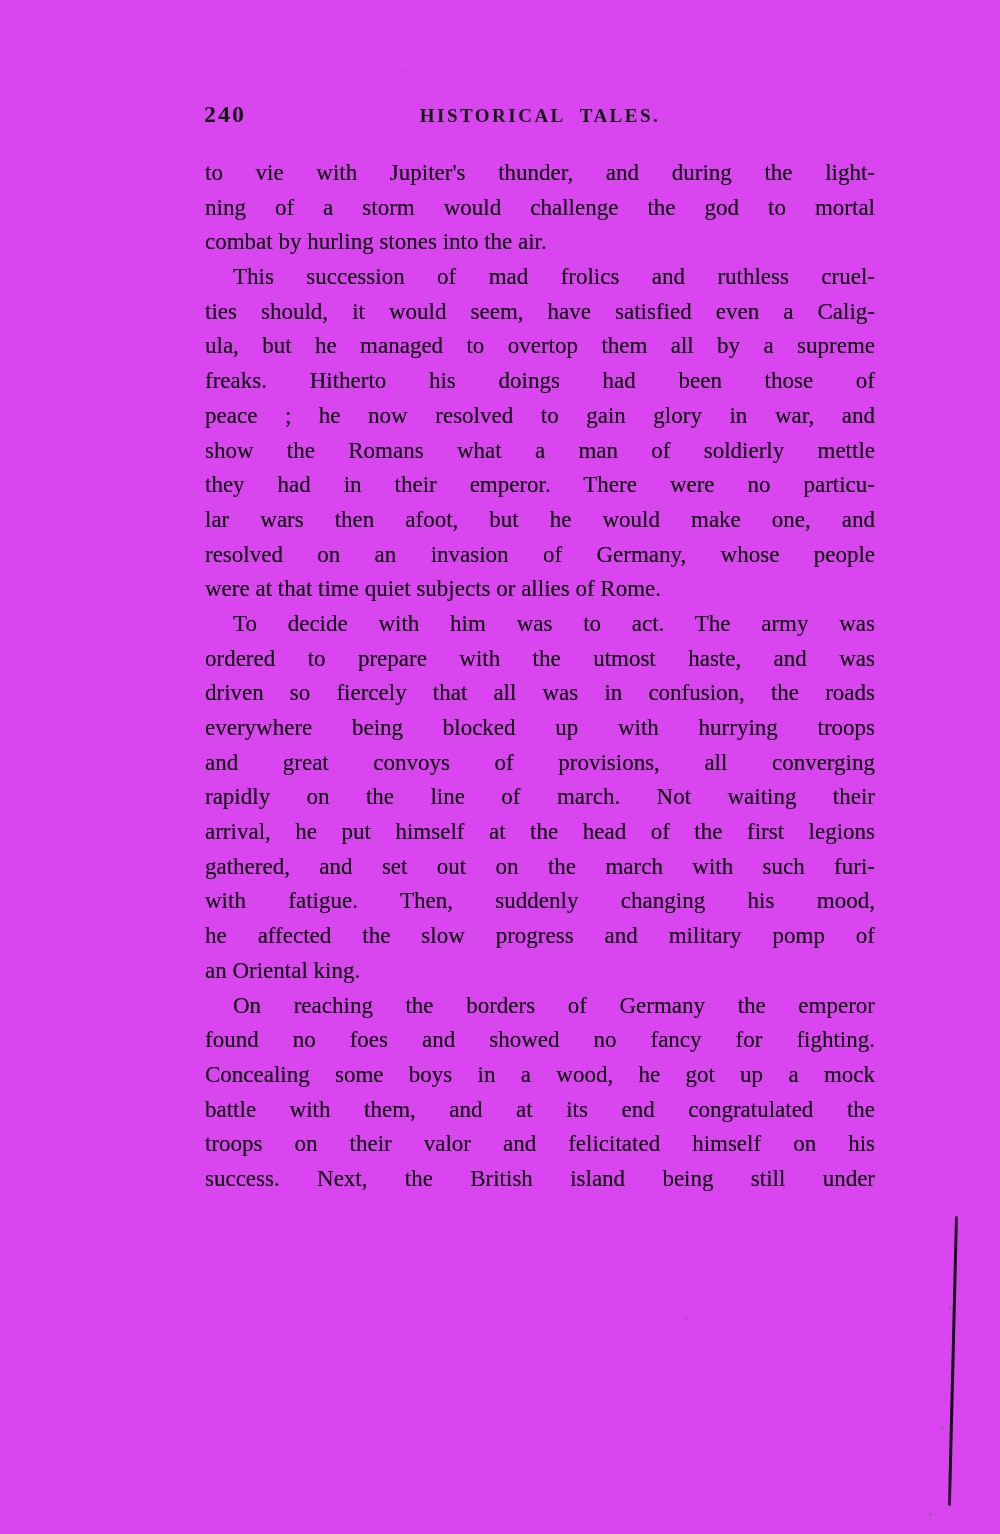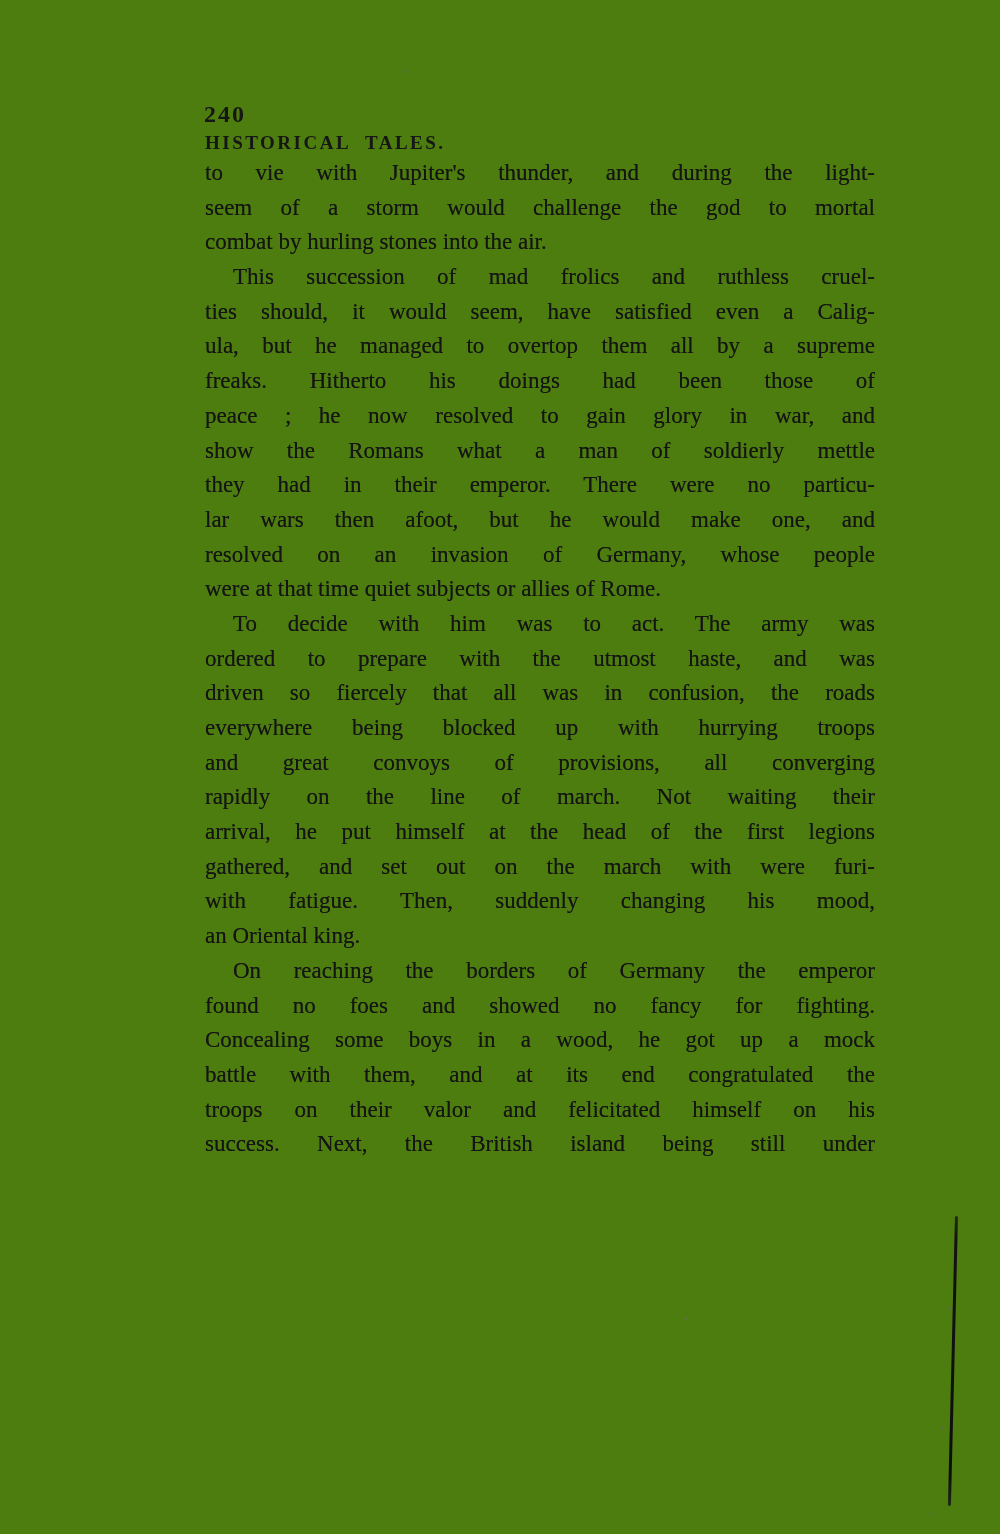--- a/index.html
+++ b/index.html
@@ -4,45 +4,45 @@
 <style>
   html, body {
     margin: 0;
     padding: 0;
     background: #ffffff;
   }
   .page {
     position: relative;
     width: 1000px;
     height: 1534px;
-    background: #4d7c0f;
+    background: #d946ef;
     font-family: "Liberation Serif", "DejaVu Serif", serif;
     color: #141414;
     overflow: hidden;
   }
   .page-number {
     position: absolute;
     top: 101px;
     left: 204px;
     font-size: 24px;
     font-weight: 700;
     letter-spacing: 2px;
     color: #161616;
   }
   .running-head {
     position: absolute;
     top: 105px;
     left: 205px;
     width: 670px;
+    text-align: center;
     font-size: 19px;
     font-weight: 700;
     letter-spacing: 2.5px;
     word-spacing: 8px;
     color: #161616;
-    margin-top: 27px;
   }
   .body-text {
     position: absolute;
     top: 156px;
     left: 205px;
     width: 670px;
     font-size: 23px;
     line-height: 34.7px;
     color: #141414;
     text-shadow: 0 0 0.5px rgba(10,10,10,0.55);
@@ -88,21 +88,21 @@
 
 <div class="page">
 
   <div class="page-number">240</div>
   <div class="running-head">HISTORICAL TALES.</div>
 
   <div class="body-text">
 
     <div>
       <div class="line">to vie with Jupiter's thunder, and during the light-</div>
-      <div class="line">seem of a storm would challenge the god to mortal</div>
+      <div class="line">ning of a storm would challenge the god to mortal</div>
       <div class="line endp">combat by hurling stones into the air.</div>
     </div>
 
     <div>
       <div class="line indent">This succession of mad frolics and ruthless cruel-</div>
       <div class="line">ties should, it would seem, have satisfied even a Calig-</div>
       <div class="line">ula, but he managed to overtop them all by a supreme</div>
       <div class="line">freaks. Hitherto his doings had been those of</div>
       <div class="line">peace ; he now resolved to gain glory in war, and</div>
       <div class="line">show the Romans what a man of soldierly mettle</div>
@@ -113,22 +113,23 @@
     </div>
 
     <div>
       <div class="line indent">To decide with him was to act. The army was</div>
       <div class="line">ordered to prepare with the utmost haste, and was</div>
       <div class="line">driven so fiercely that all was in confusion, the roads</div>
       <div class="line">everywhere being blocked up with hurrying troops</div>
       <div class="line">and great convoys of provisions, all converging</div>
       <div class="line">rapidly on the line of march. Not waiting their</div>
       <div class="line">arrival, he put himself at the head of the first legions</div>
-      <div class="line">gathered, and set out on the march with were furi-</div>
+      <div class="line">gathered, and set out on the march with such furi-</div>
       <div class="line">with fatigue. Then, suddenly changing his mood,</div>
+      <div class="line">he affected the slow progress and military pomp of</div>
       <div class="line endp">an Oriental king.</div>
     </div>
 
     <div>
       <div class="line indent">On reaching the borders of Germany the emperor</div>
       <div class="line">found no foes and showed no fancy for fighting.</div>
       <div class="line">Concealing some boys in a wood, he got up a mock</div>
       <div class="line">battle with them, and at its end congratulated the</div>
       <div class="line">troops on their valor and felicitated himself on his</div>
       <div class="line">success. Next, the British island being still under</div>

